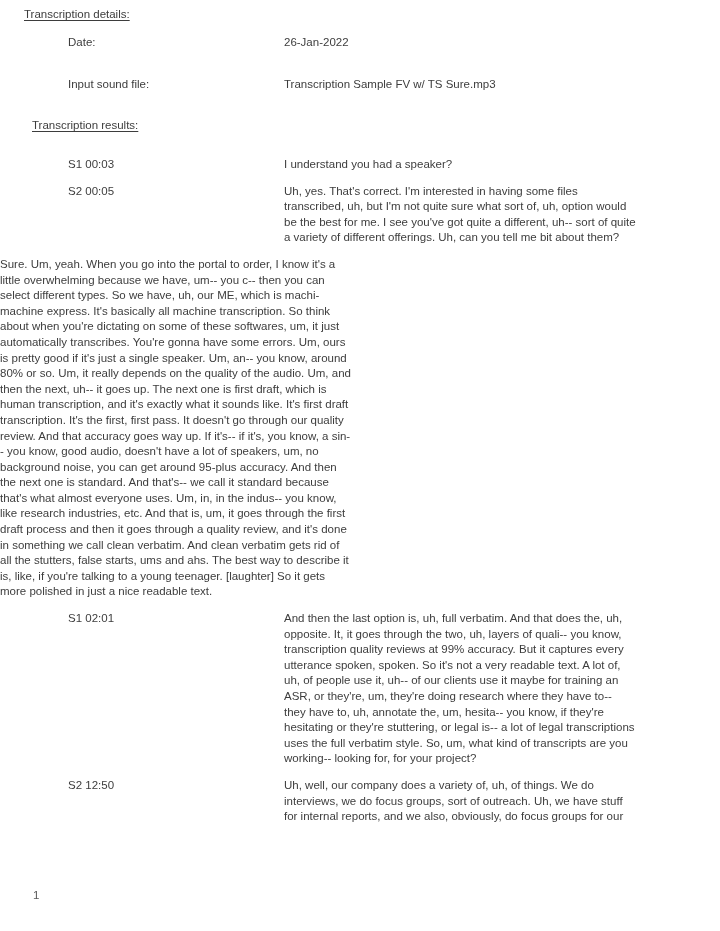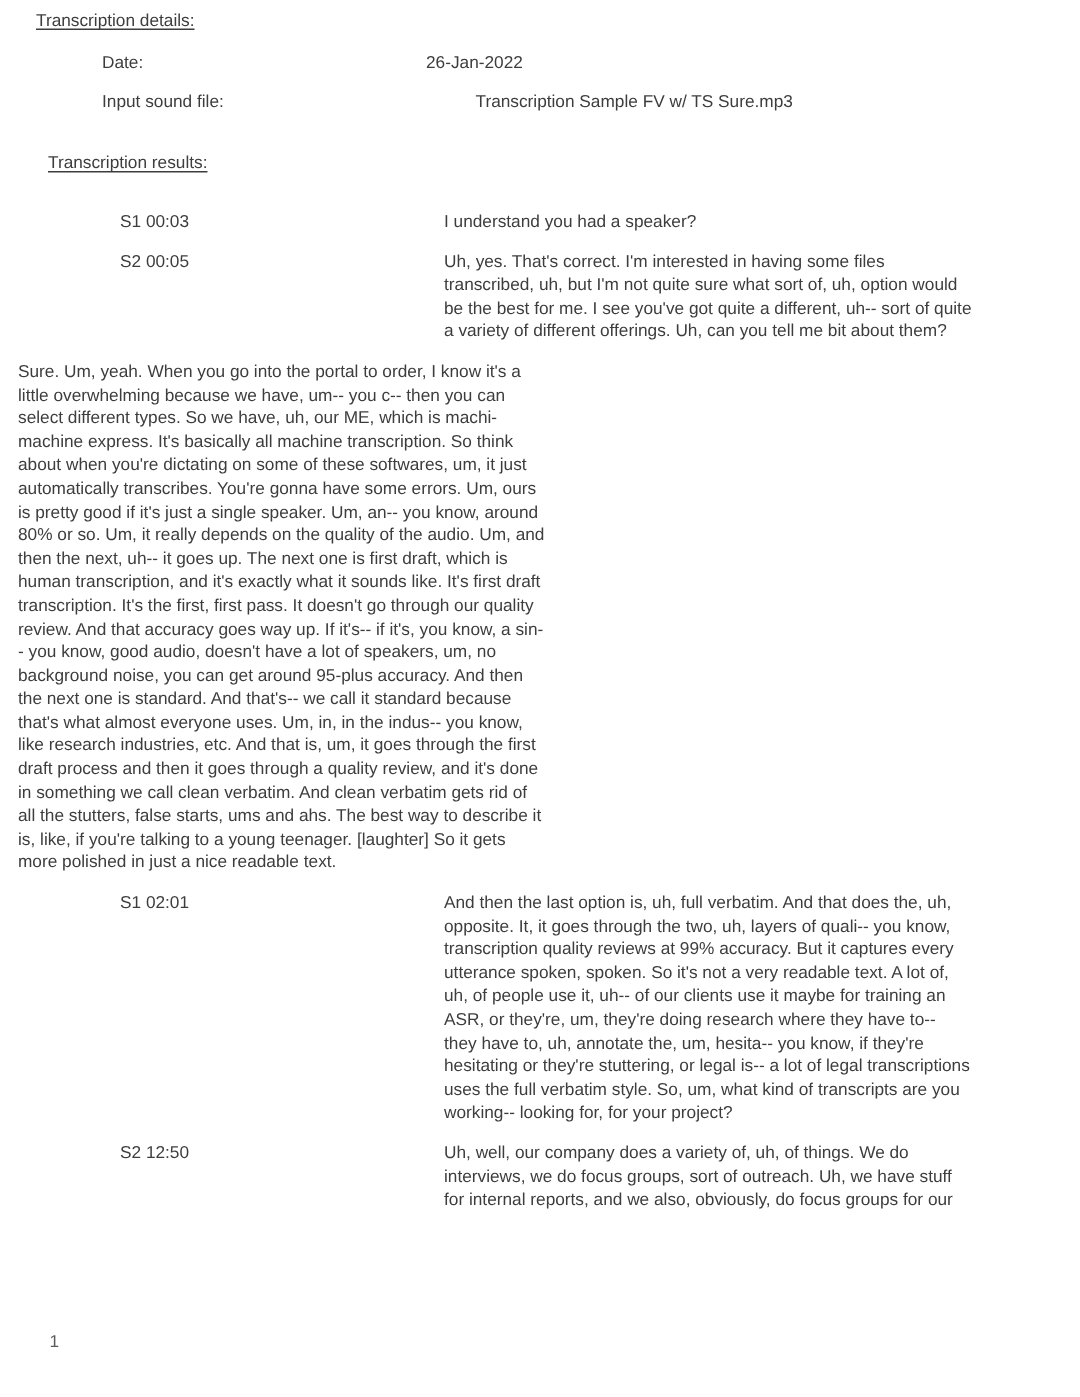--- a/index.html
+++ b/index.html
@@ -35,26 +35,26 @@
     line-height:15px;
     text-decoration:underline;
     text-underline-offset:2px;
   }
   .details-heading { margin-top:7px;margin-left:24px; }
   .results-heading { margin-top:26px; }
 
   
   .detail-row { display:flex; font-size:11.5px; line-height:15px; }
   .detail-row.first { margin-top:13px; }
-  .detail-row.second { margin-top:11px;gap:33px; }
+  .detail-row.second { margin-top:27px; }
   .detail-label { padding-left:68px; flex:0 0 284px; }
   .detail-value { flex:1 1 auto; }
 
   
-  .transcript { margin-top:24px;margin-left:12px; }
+  .transcript { margin-top:24px; }
   .t-row { display:flex; margin-bottom:11px; font-size:11.5px; line-height:15.6px; }
   .t-time { padding-left:68px; flex:0 0 284px; }
   .t-text { flex:0 0 352px; width:352px; }
 
   
   .page-number {
     position:absolute;
     left:33px;
     bottom:30px;
     font-size:11.5px;

